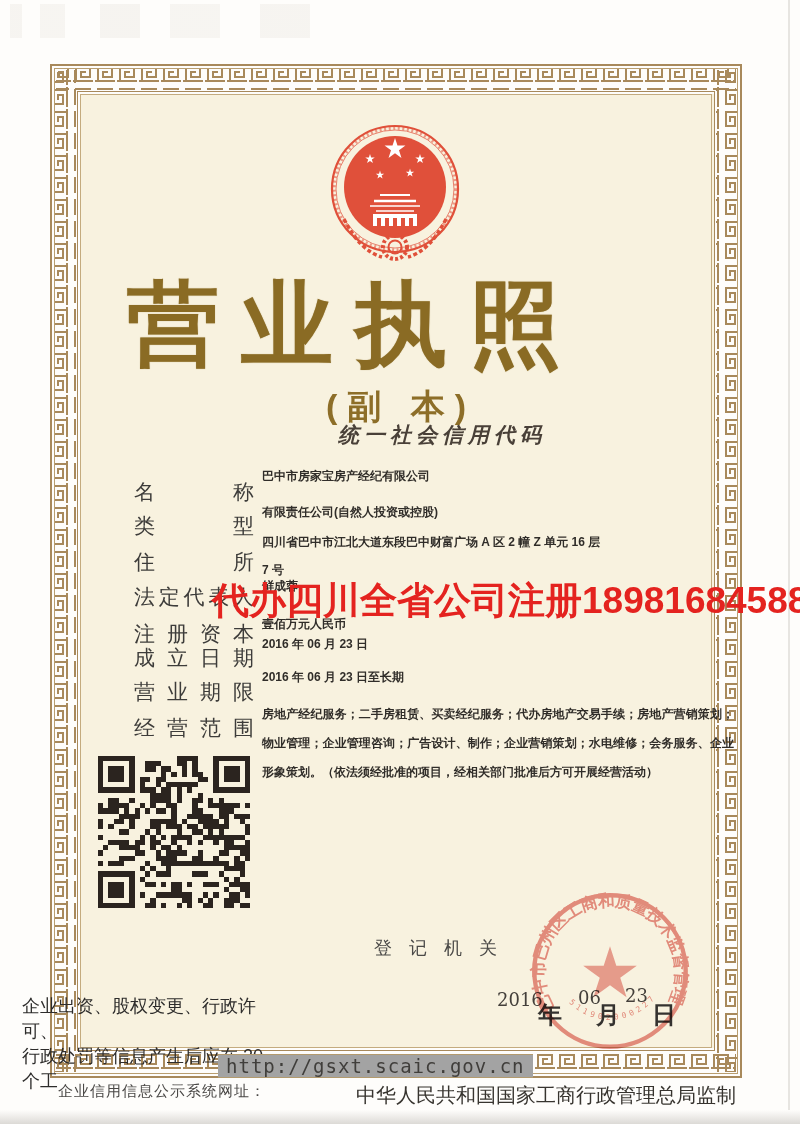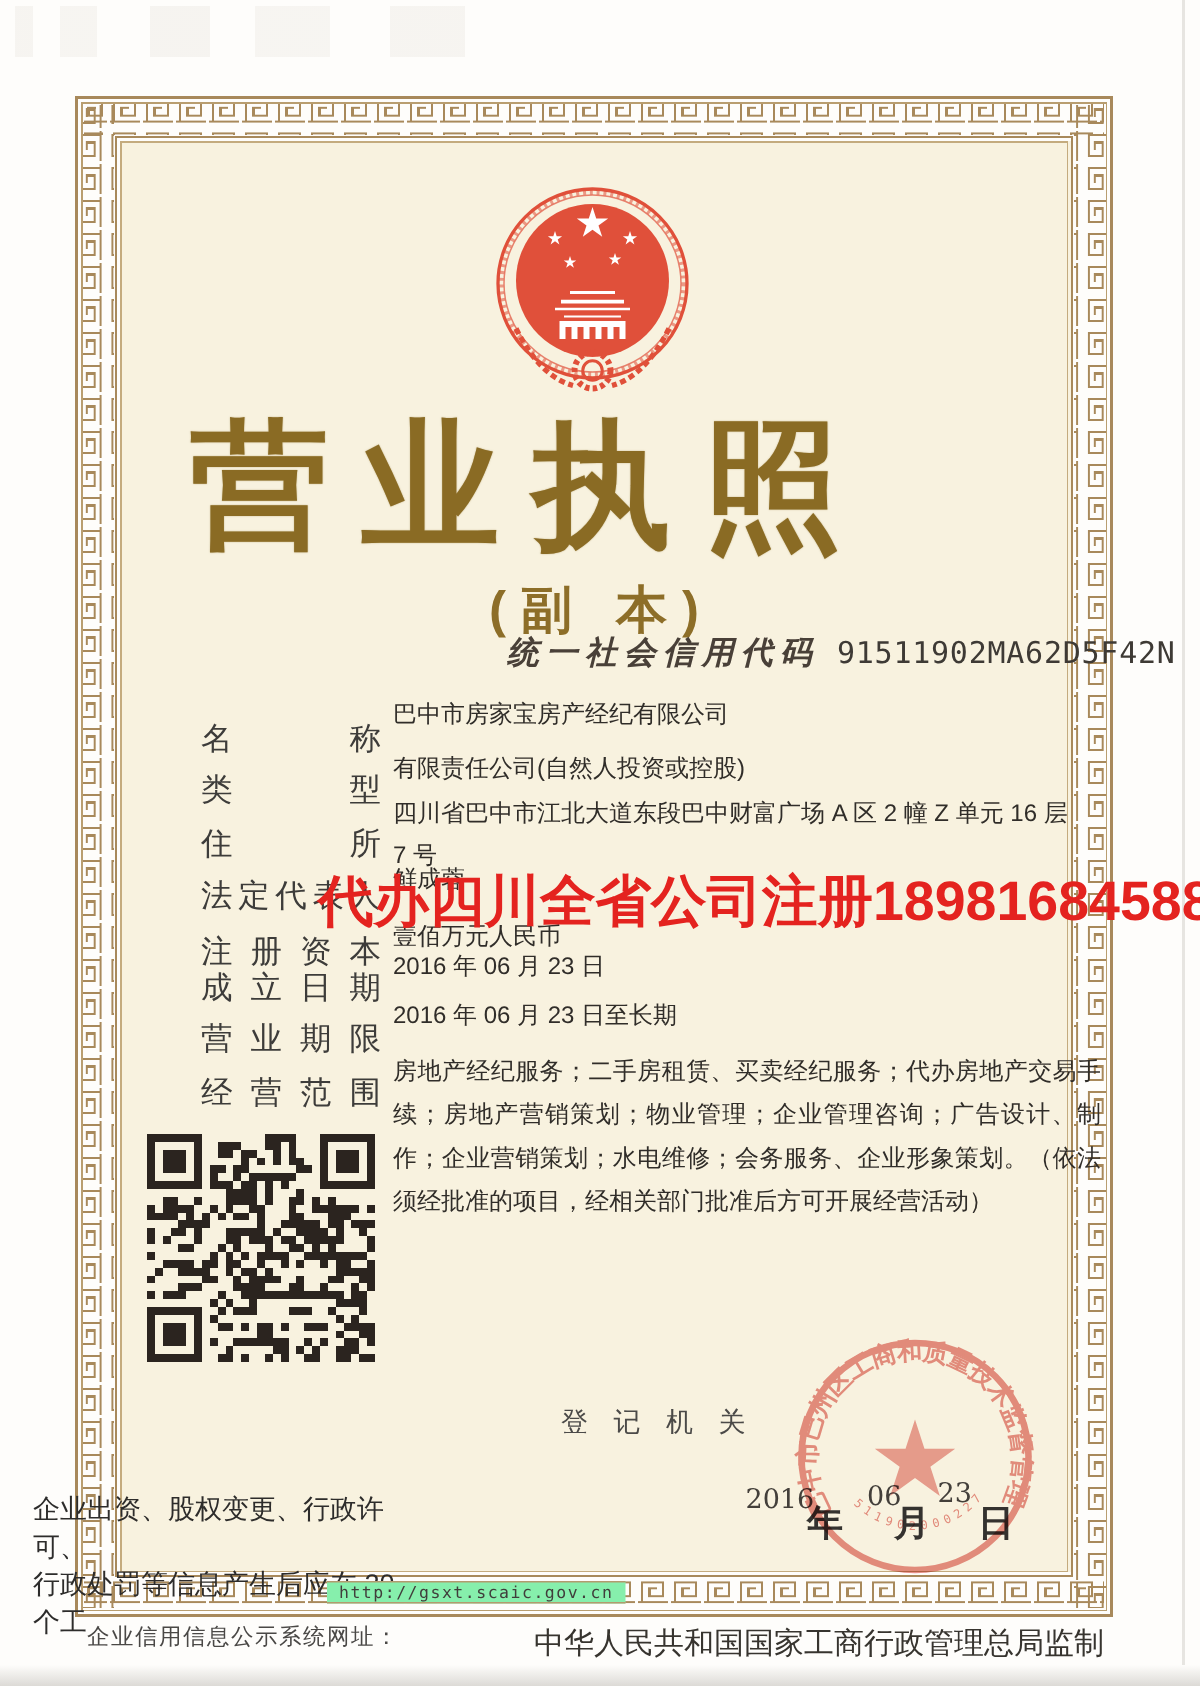--- a/index.html
+++ b/index.html
@@ -45,21 +45,21 @@
   .creditline .lbl{font-size:21px;font-weight:700;color:#494038;letter-spacing:5px;font-style:italic;}
   .creditline .code{font-size:20px;color:#3e3a35;font-family:"DejaVu Sans Mono",monospace;letter-spacing:.5px;}
 
   
   .flabel{
     left:134px;width:120px;display:flex;justify-content:space-between;
     font-size:21px;color:#3d3c3a;font-weight:500;
   }
   .fvalue{
     left:262px;width:472px;
-    font-size:16px;font-weight:400;color:#302d29;line-height:29px;
+    font-size:12px;font-weight:700;color:#302d29;line-height:29px;
   }
   .scope{text-align:justify;}
 
   
   .watermark{
     left:212px;top:576px;width:460px;
     font-size:37px;font-weight:700;color:#e4231f;white-space:nowrap;
     letter-spacing:0px;z-index:9;
   }
 
@@ -70,22 +70,22 @@
   
   .d-num{font-family:"DejaVu Serif",serif;font-size:18px;color:#433f3a;z-index:5;}
   .d-cjk{font-size:24px;font-weight:600;color:#34322f;z-index:5;}
 
   
   .stamp{left:522px;top:883px;width:176px;height:176px;z-index:8;opacity:.88;mix-blend-mode:multiply;}
 
   
   .notice{left:22px;top:994px;width:260px;font-size:18px;line-height:25px;color:#2d2c2b;z-index:6;}
   .urlbox{
-    left:218px;top:1054px;padding:0 8px;background:#86efac;
-    font-family:"DejaVu Sans Mono",monospace;font-size:11px;color:#403e3b;
+    left:218px;top:1054px;padding:0 8px;background:#a3a3a3;
+    font-family:"DejaVu Sans Mono",monospace;font-size:19px;color:#403e3b;
     letter-spacing:1px;z-index:6;border:1px solid #b39a6e;border-left:none;border-right:none;
   }
   .footer-left{left:58px;top:1082px;font-size:15px;color:#4a4846;letter-spacing:1px;}
   .footer-right{right:64px;top:1082px;font-size:20px;color:#37342f;font-weight:500;}
 </style>
 </head>
 <body>
 
 <div class="abs scan-top"></div>
 <div class="abs scan-right"></div>
@@ -144,21 +144,20 @@
 
   <circle cx="65" cy="128" r="12" fill="none" stroke="#e0503a" stroke-width="4" stroke-dasharray="3 2.2"></circle>
   <circle cx="65" cy="128" r="6.5" fill="none" stroke="#e0503a" stroke-width="2"></circle>
   <path d="M14,100 Q30,132 52,138 M116,100 Q100,132 78,138" fill="none" stroke="#e0503a" stroke-width="3.5" stroke-dasharray="4 2.5"></path>
 </svg>
 
 <div class="abs title">营业执照</div>
 <div class="abs subtitle">(副 本)</div>
 <div class="abs creditline">
   <span class="lbl">统一社会信用代码</span>
-  <span class="code">91511902MA62D5F42N</span>
 </div>
 
 <div class="abs flabel jlabel" style="top:478px">
     <span>名</span>
     <span>称</span>
   </div>
 <div class="abs fvalue" style="top:462px">巴中市房家宝房产经纪有限公司</div>
 
 <div class="abs flabel jlabel" style="top:512px">
     <span>类</span>

